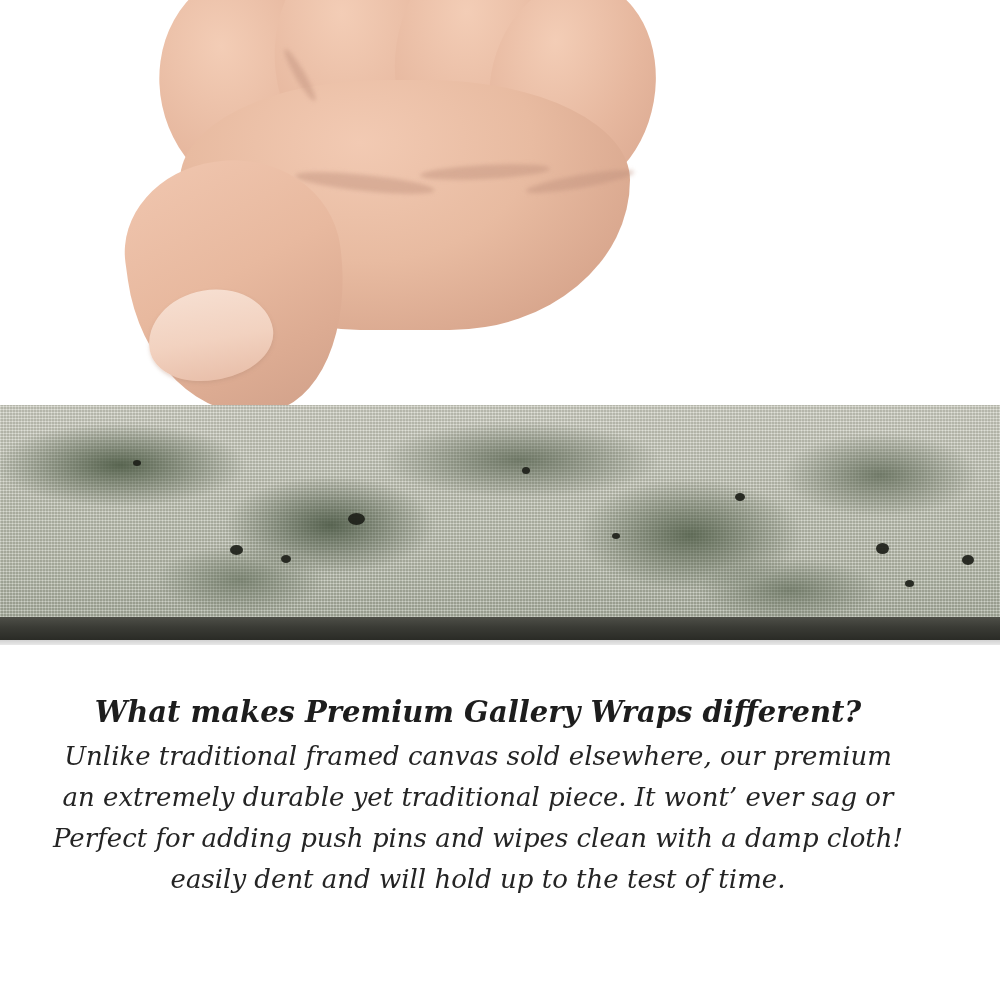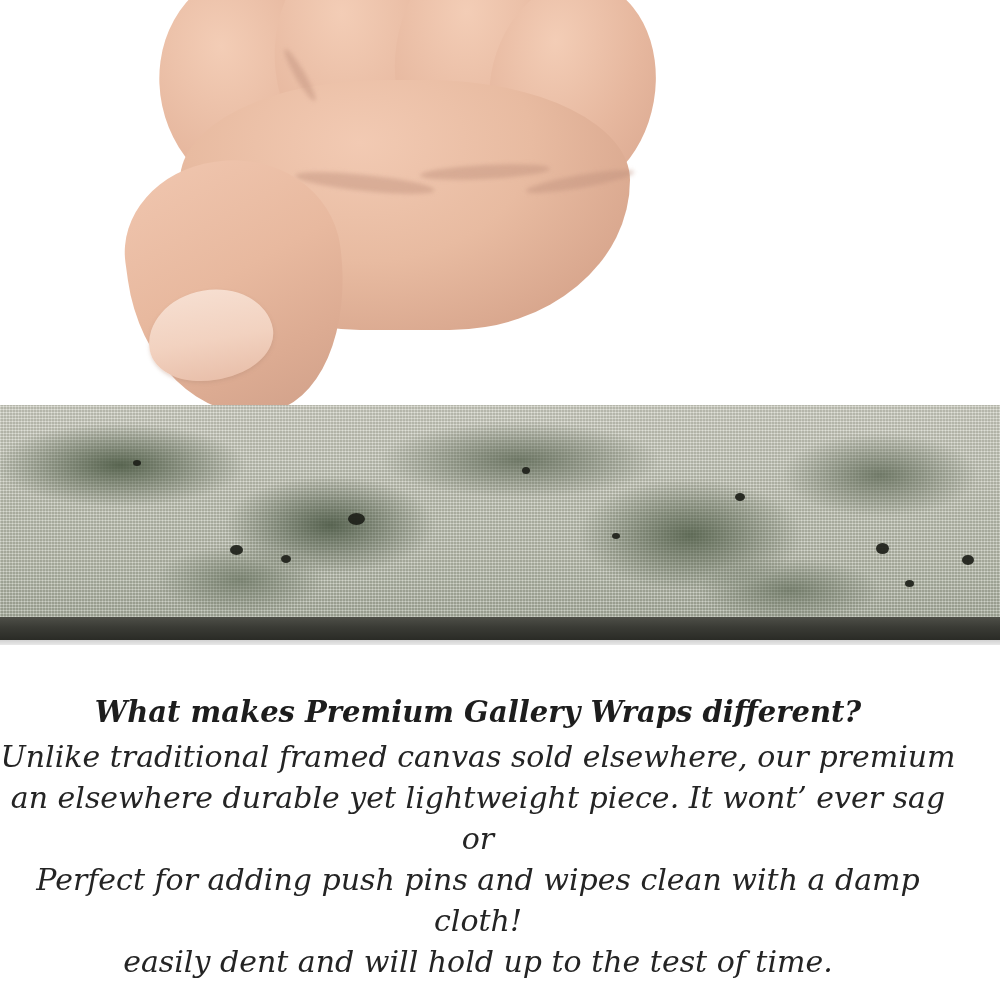--- a/index.html
+++ b/index.html
@@ -155,21 +155,21 @@
   }
   .caption-heading {
     font-style: italic;
     font-weight: bold;
     font-size: 29px;
     line-height: 44px;
     margin-bottom: 2px;
   }
   .caption-line {
     font-style: italic;
-    font-size: 30px;
+    font-size: 26px;
     line-height: 41px;
     color: #242424;
   }
 </style>
 </head>
 <body>
 
 <div class="page">
 
   <div class="photo">
@@ -202,18 +202,18 @@
         <div class="speck" style="left:612px; top:128px; width:8px; height:6px;"></div>
       </div>
       <div class="slab-edge"></div>
       <div class="slab-shadow"></div>
     </div>
   </div>
 
   <div class="caption">
     <div class="caption-heading">What makes Premium Gallery Wraps different?</div>
     <div class="caption-line">Unlike traditional framed canvas sold elsewhere, our premium</div>
-    <div class="caption-line">an elsewhere durable yet lightweight piece. It wont’ ever sag or</div>
+    <div class="caption-line">an extremely durable yet traditional piece. It wont’ ever sag or</div>
     <div class="caption-line">Perfect for adding push pins and wipes clean with a damp cloth!</div>
     <div class="caption-line">easily dent and will hold up to the test of time.</div>
   </div>
 
 </div>
 
 </body></html>

